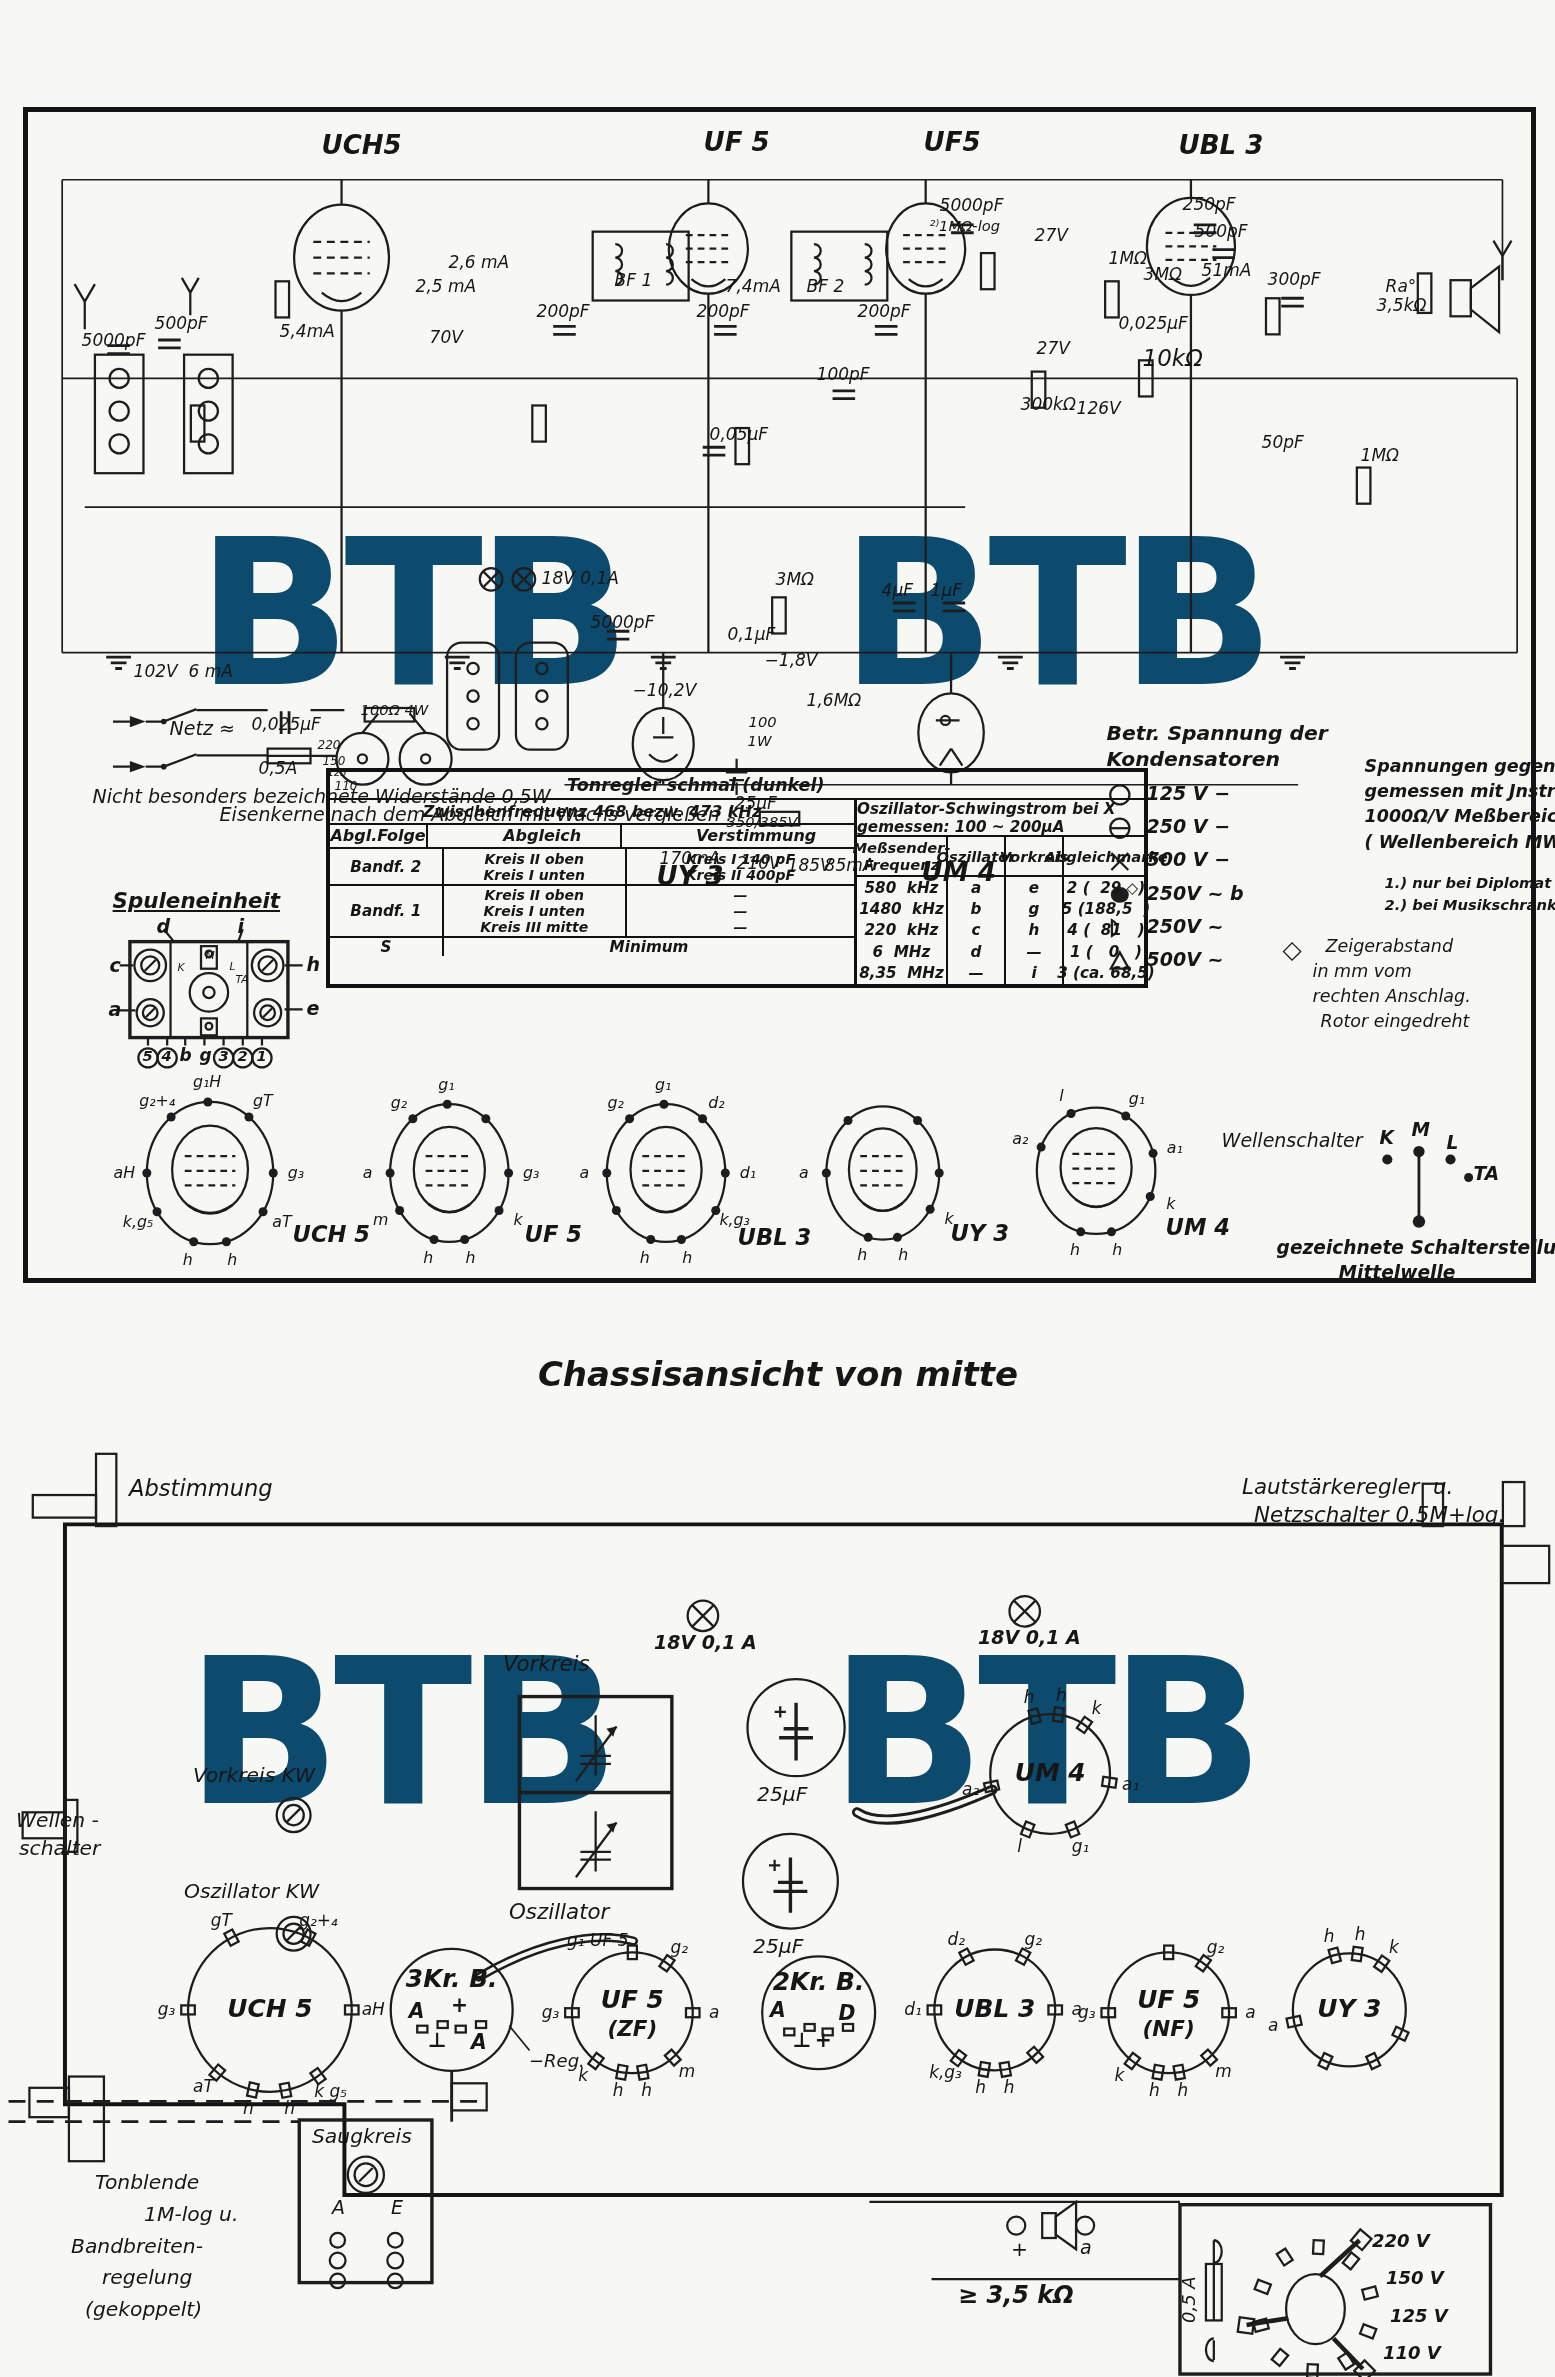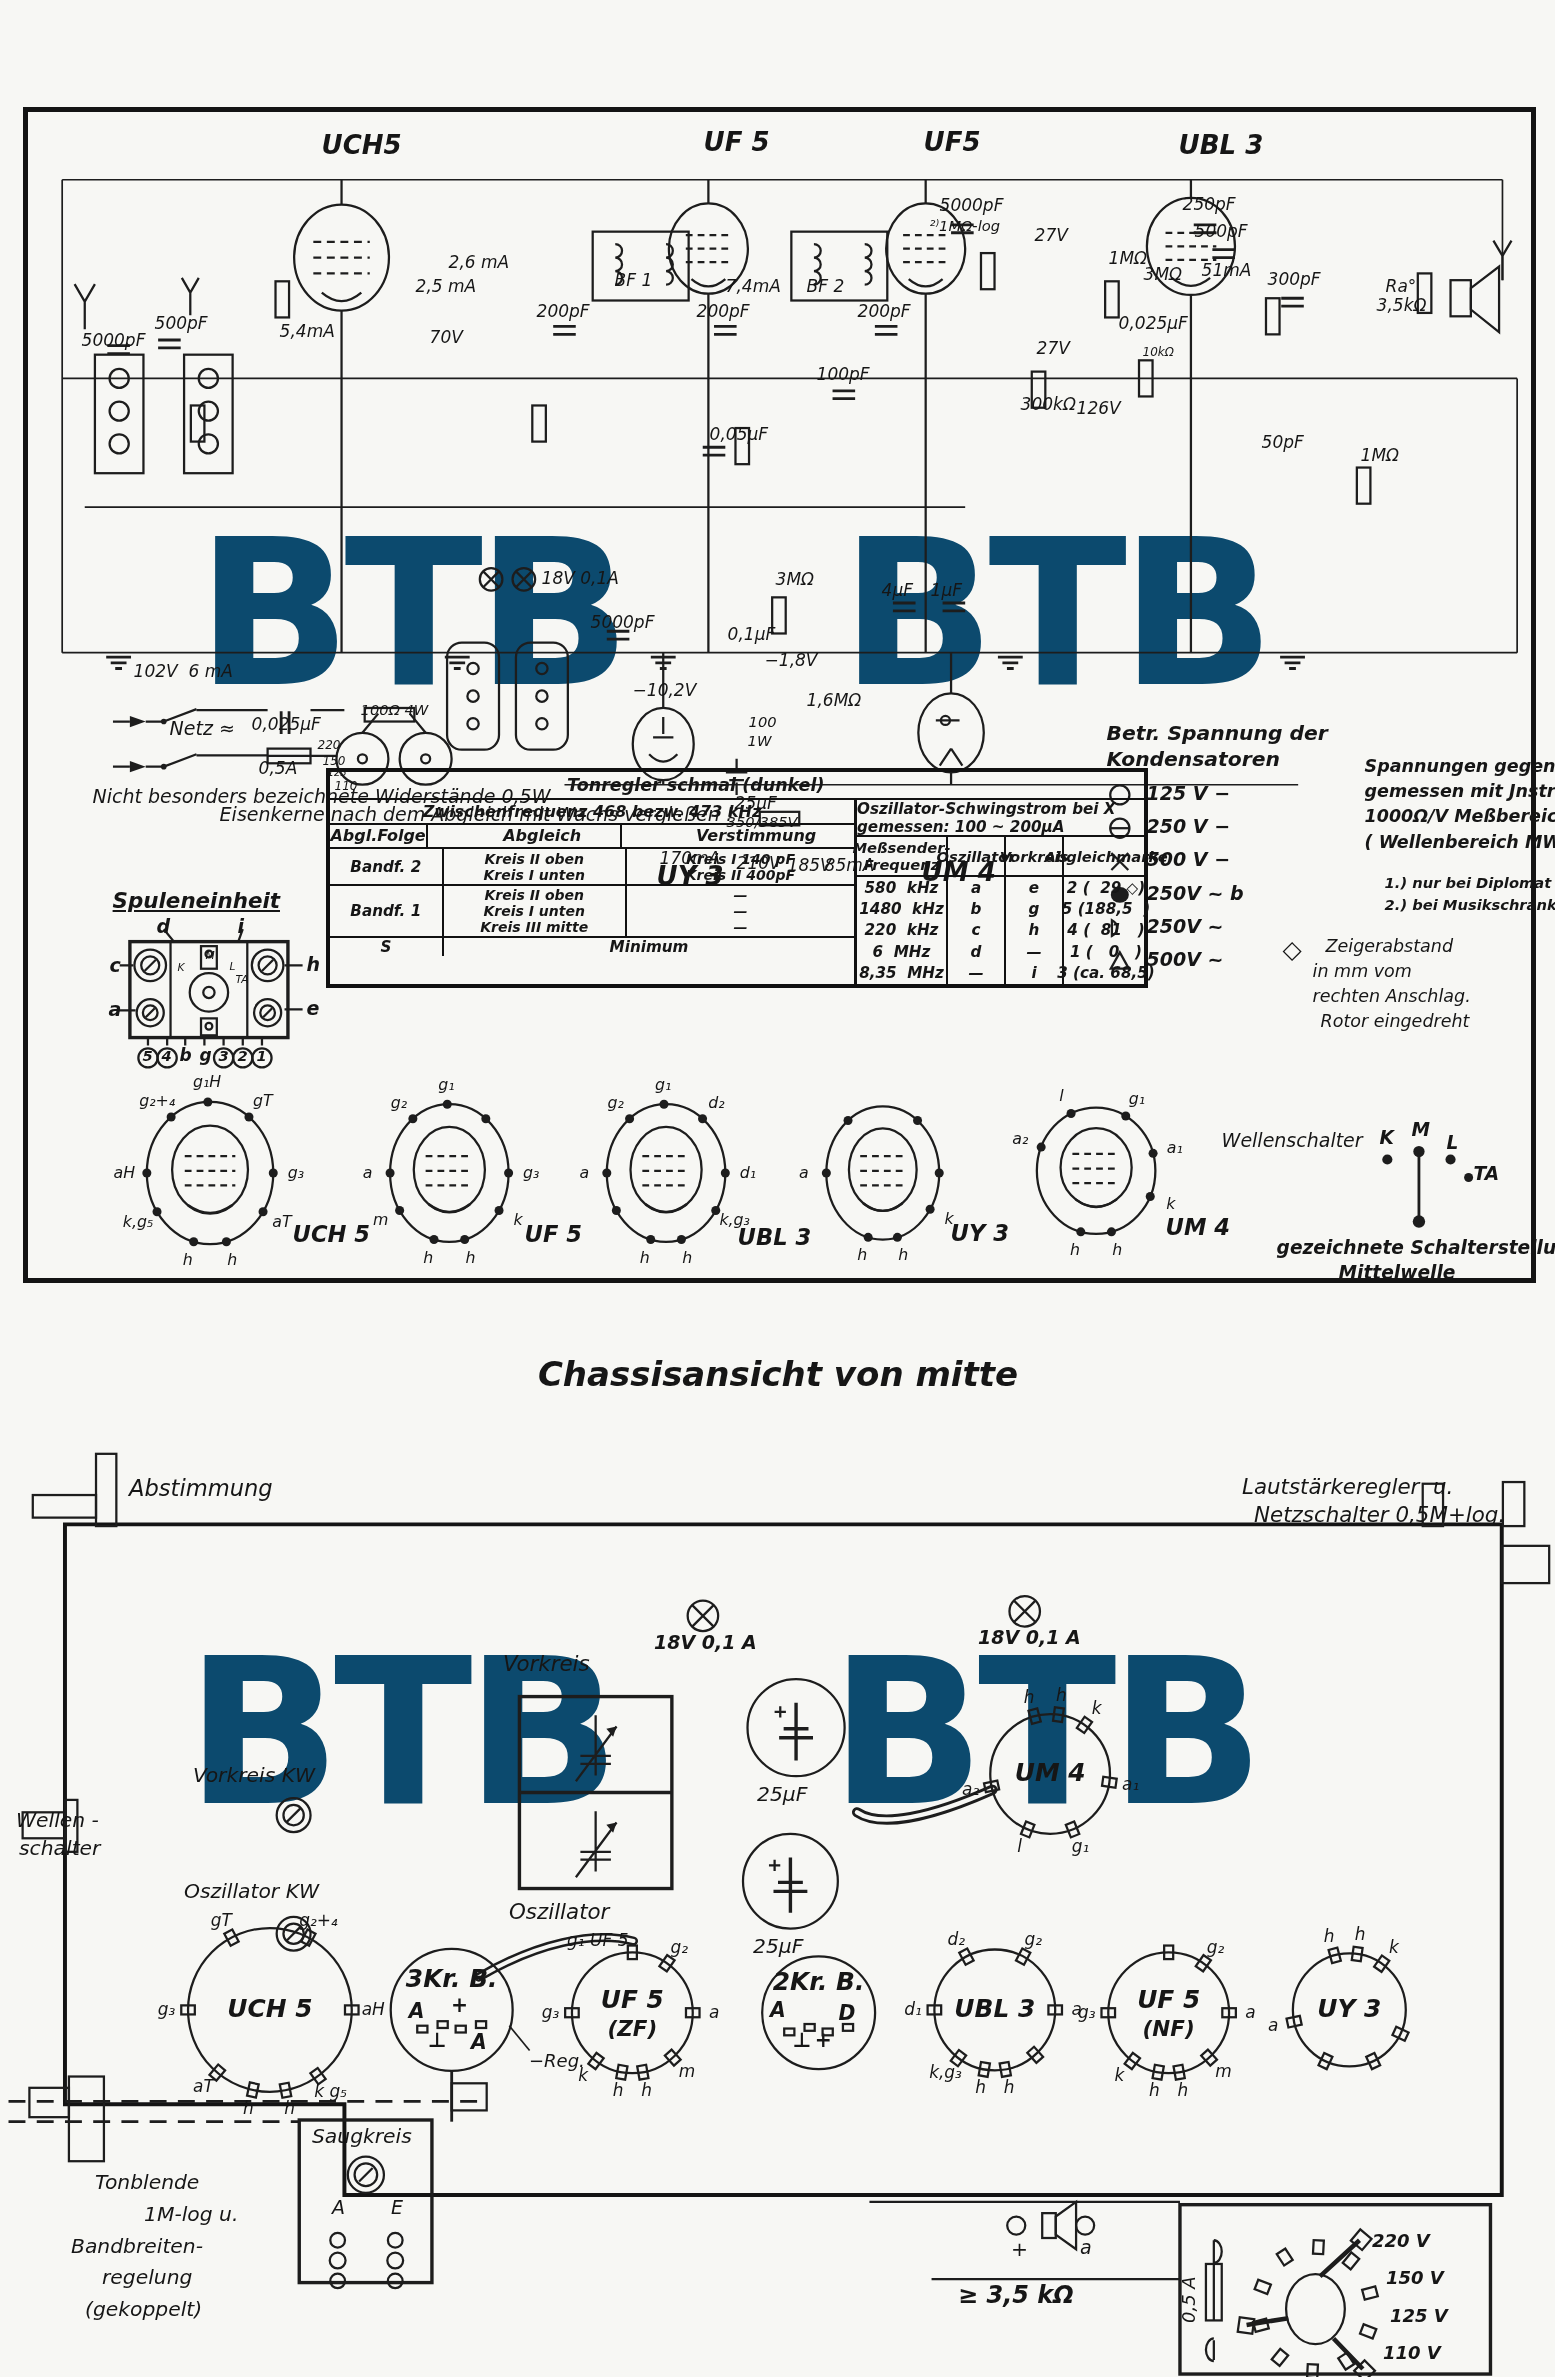--- a/index.html
+++ b/index.html
@@ -359,21 +359,21 @@
         <div class="lbl" style="left: 912px; top: 85px; font-size: 17px;">5000pF</div>
         <div class="lbl" style="left: 902px; top: 106px; font-size: 14.7px;">²⁾1MΩ-log</div>
         <div class="lbl" style="left: 1007px; top: 115px; font-size: 17px;">27V</div>
         <div class="lbl" style="left: 1155px; top: 84px; font-size: 17px;">250pF</div>
         <div class="lbl" style="left: 1167px; top: 111px; font-size: 17px;">500pF</div>
         <div class="lbl" style="left: 1081px; top: 138px; font-size: 17px;">1MΩ</div>
         <div class="lbl" style="left: 1116px; top: 154px; font-size: 17px;">3MΩ</div>
         <div class="lbl" style="left: 1174px; top: 150px; font-size: 17px;">51mA</div>
         <div class="lbl" style="left: 1240px; top: 159px; font-size: 17px;">300pF</div>
         <div class="lbl" style="left: 1091px; top: 203px; font-size: 17px;">0,025µF</div>
-        <div class="lbl" style="left: 1115px; top: 234px; font-size: 12px;">10kΩ</div>
+        <div class="lbl" style="left: 1115px; top: 234px; font-size: 23px;">10kΩ</div>
         <div class="lbl" style="left: 1358px; top: 166px; font-size: 17px;">Ra°</div>
         <div class="lbl" style="left: 1349px; top: 185px; font-size: 17px;">3,5kΩ</div>
         <div class="lbl" style="left: 1009px; top: 228px; font-size: 17px;">27V</div>
         <div class="lbl" style="left: 993px; top: 284px; font-size: 17px;">300kΩ</div>
         <div class="lbl" style="left: 1049px; top: 288px; font-size: 17px;">126V</div>
         <div class="lbl" style="left: 1234px; top: 322px; font-size: 17px;">50pF</div>
         <div class="lbl" style="left: 1333px; top: 335px; font-size: 17px;">1MΩ</div>
         <div class="lbl" style="left: 789px; top: 254px; font-size: 17px;">100pF</div>
         <div class="lbl" style="left: 682px; top: 314px; font-size: 17px;">0,05µF</div>
         <div class="lbl" style="left: 748px; top: 459px; font-size: 17px;">3MΩ</div>

